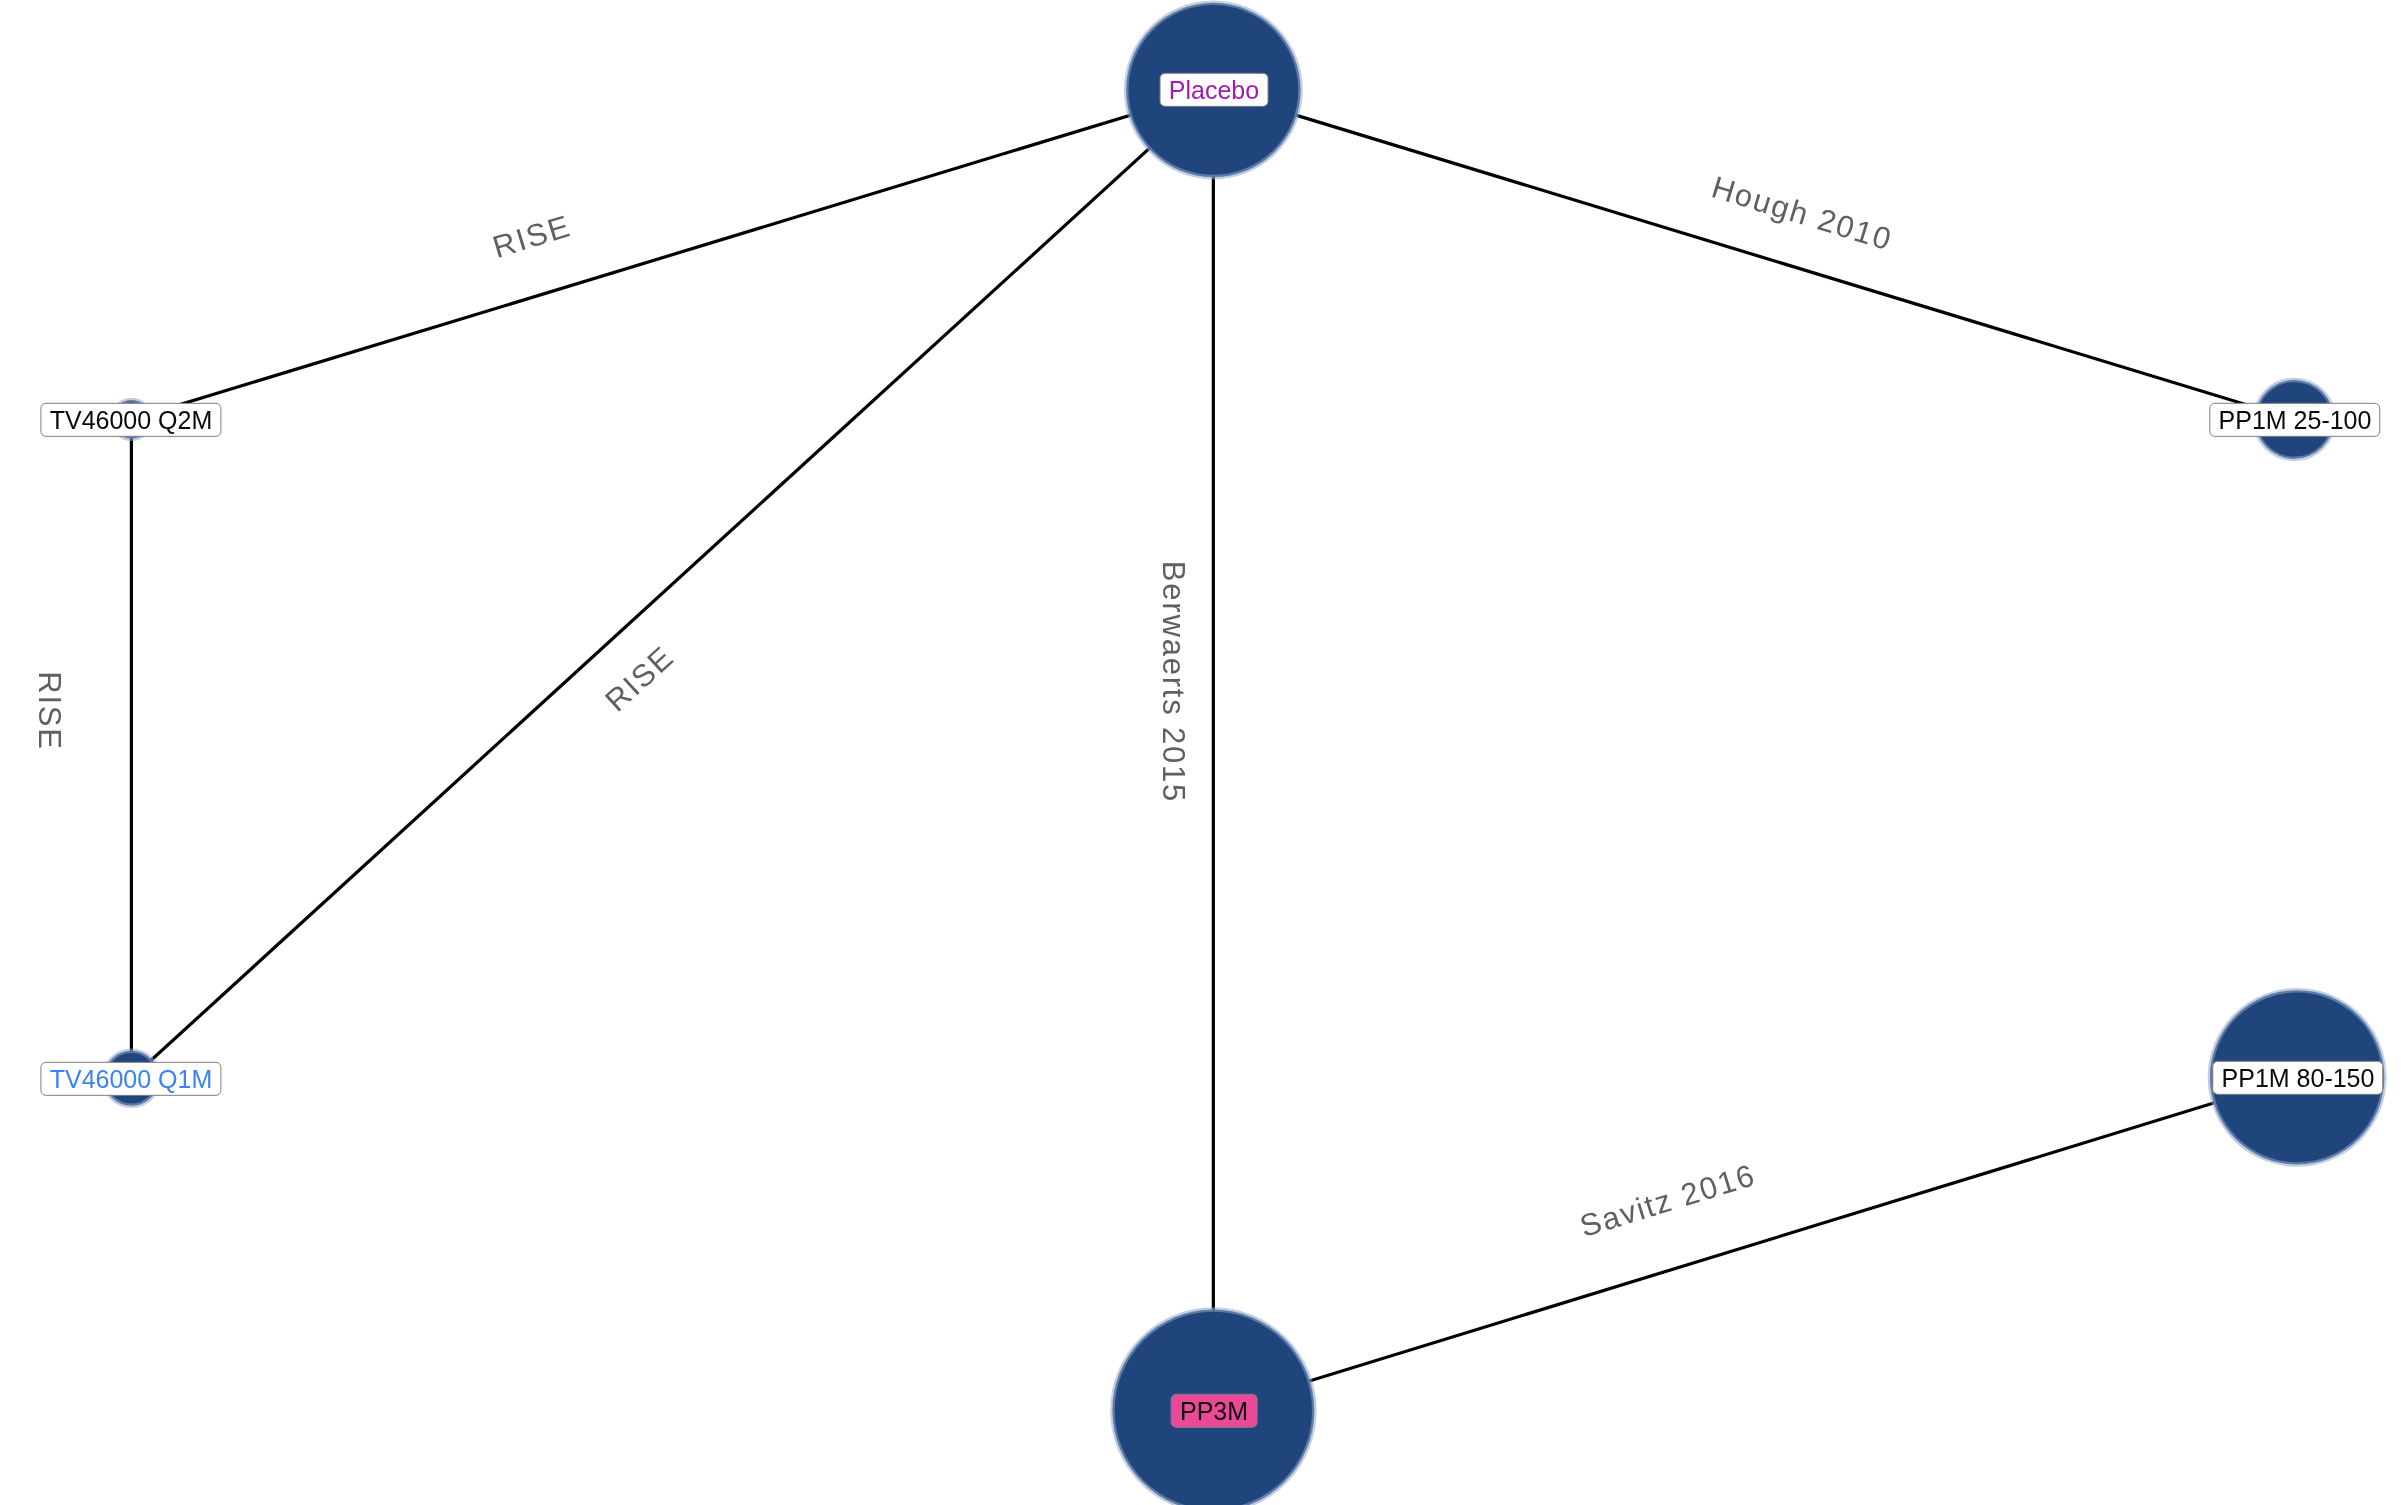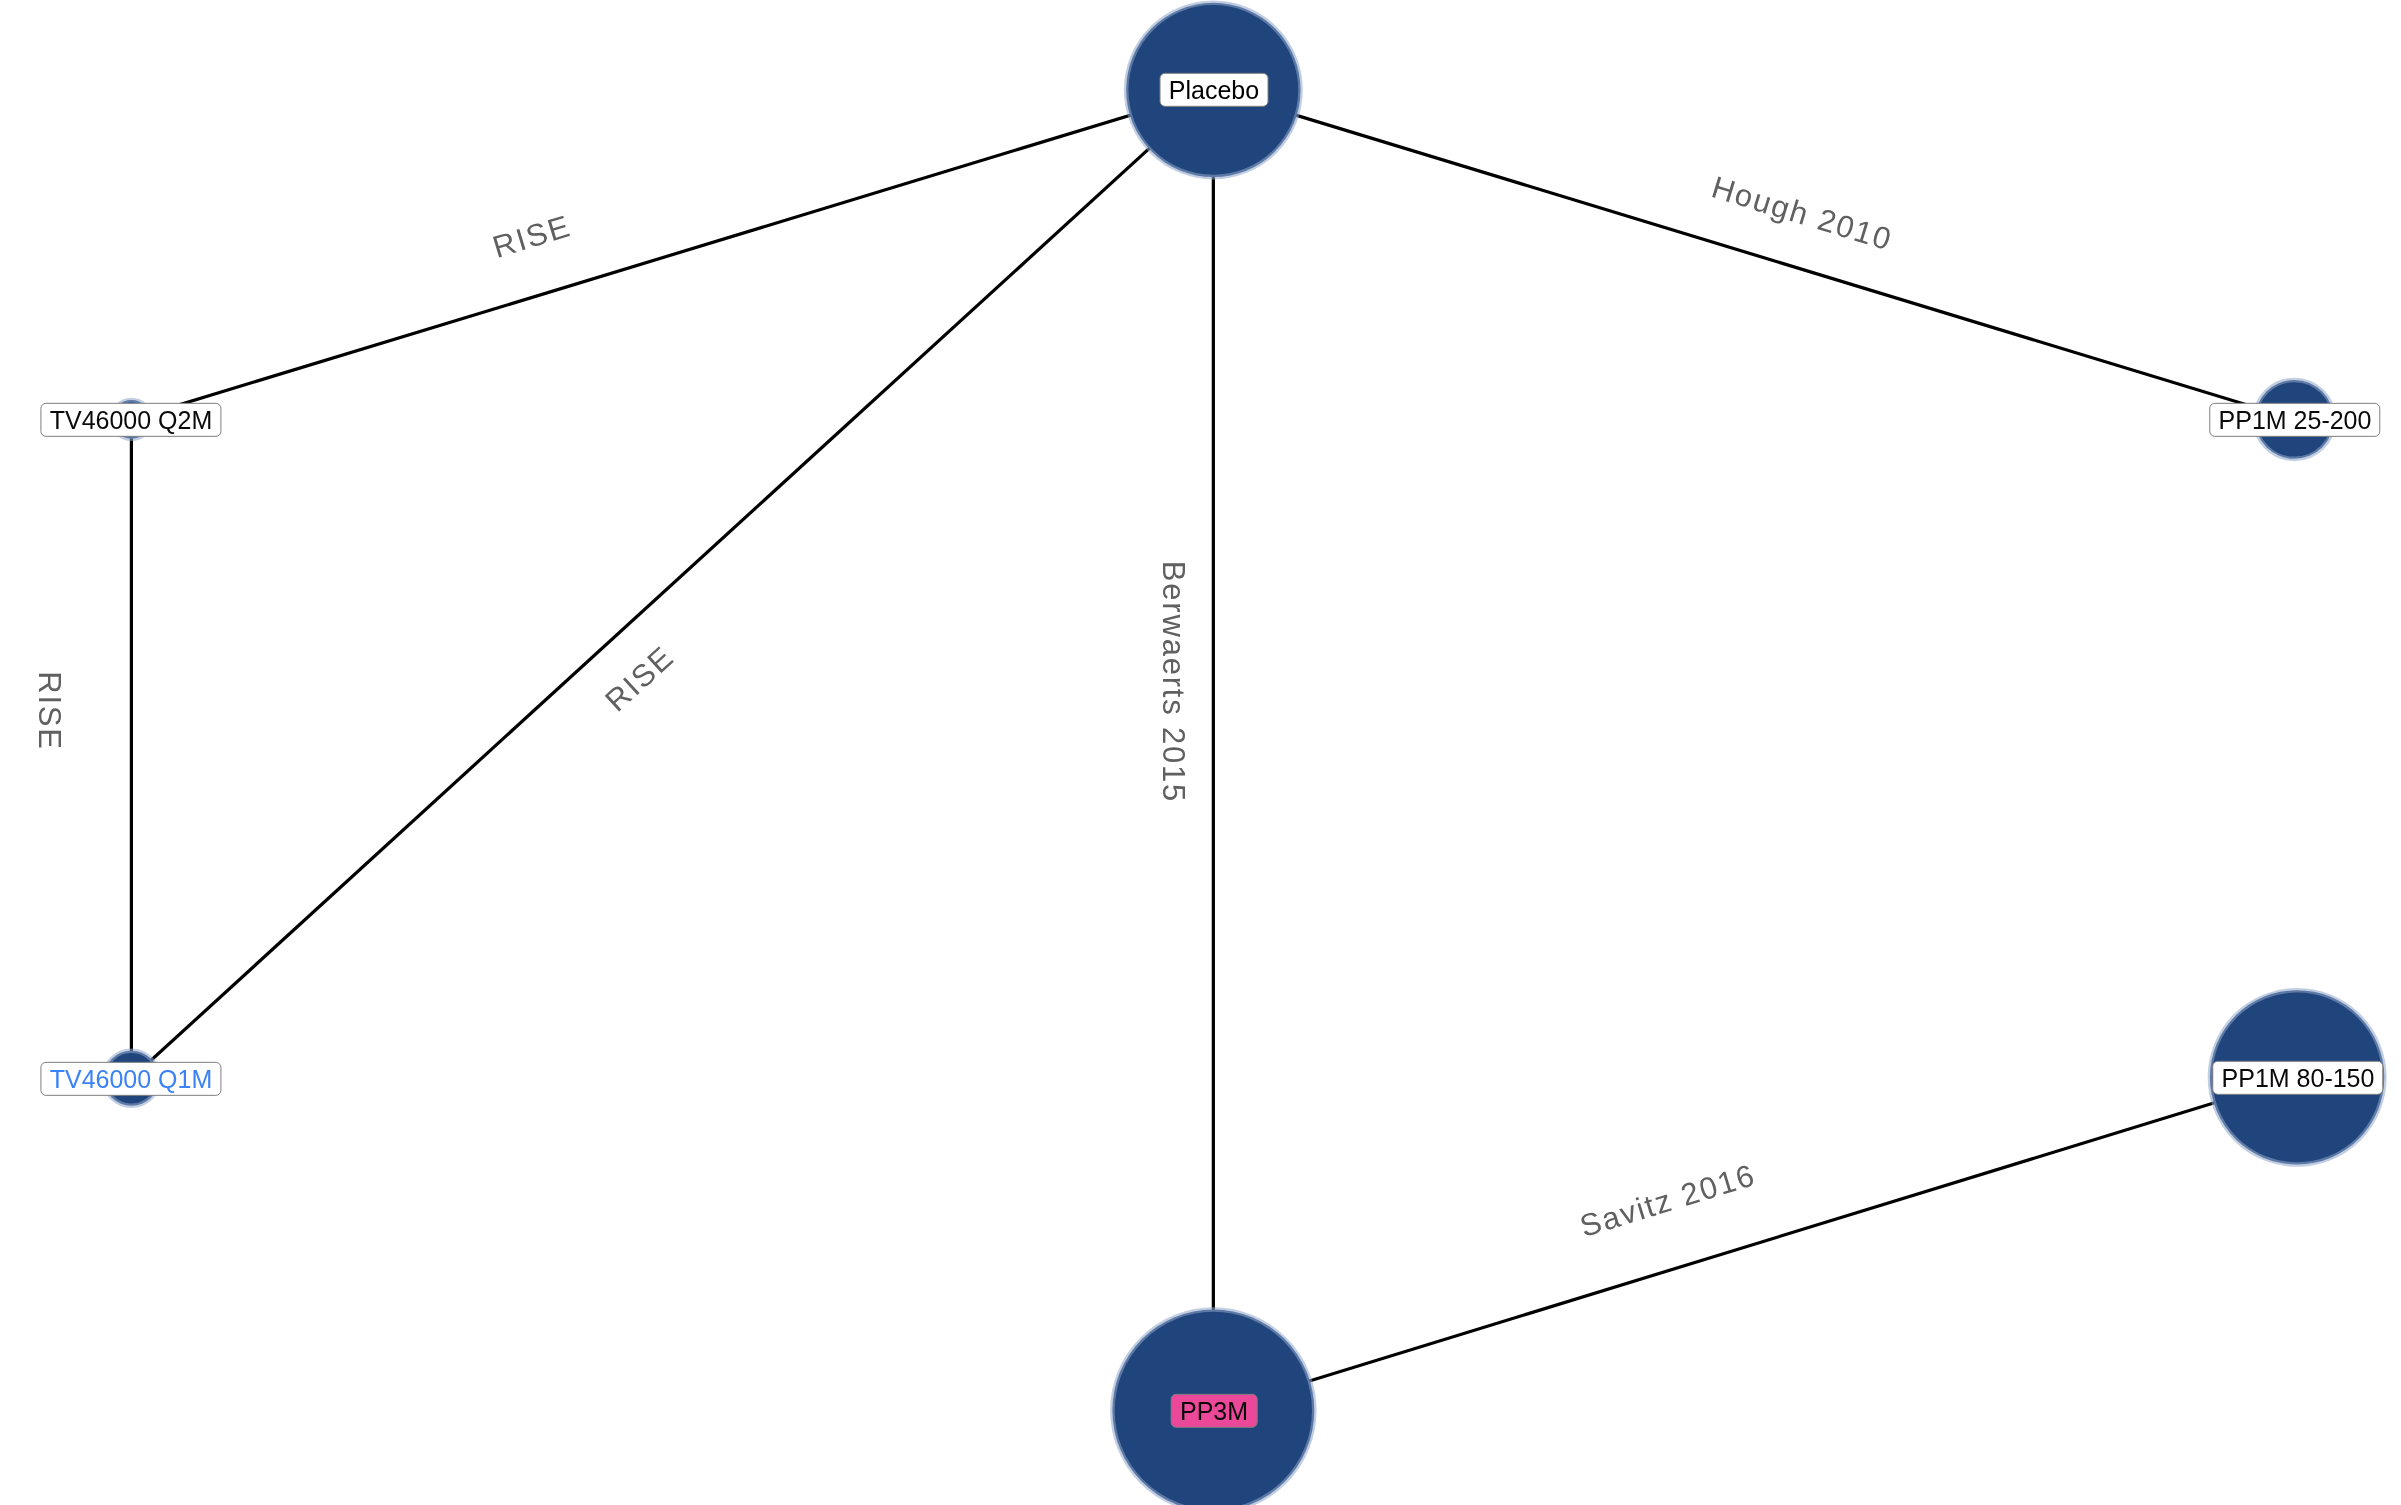--- a/index.html
+++ b/index.html
@@ -61,20 +61,20 @@
       <circle cx="2500" cy="457" r="43" fill="#20457C" stroke="#8FA6CB" stroke-opacity="0.55" stroke-width="5"></circle>
       <circle cx="2503" cy="1174" r="95" fill="#20457C" stroke="#8FA6CB" stroke-opacity="0.55" stroke-width="5"></circle>
       <circle cx="1322" cy="1537" r="110" fill="#20457C" stroke="#8FA6CB" stroke-opacity="0.55" stroke-width="5"></circle>
     </svg>
     <div class="edge-label" style="left: 532px; top: 237px; color: rgb(96, 96, 96); transform: translate(-50%, -50%) rotate(-16.9352deg);">RISE</div>
     <div class="edge-label" style="left: 640px; top: 679px; color: rgb(96, 96, 96); transform: translate(-50%, -50%) rotate(-42.4113deg);">RISE</div>
     <div class="edge-label" style="left: 1173px; top: 682px; color: rgb(96, 96, 96); transform: translate(-50%, -50%) rotate(90deg);">Berwaerts 2015</div>
     <div class="edge-label" style="left: 1802px; top: 214px; color: rgb(96, 96, 96); transform: translate(-50%, -50%) rotate(16.9488deg);">Hough 2010</div>
     <div class="edge-label" style="left: 49px; top: 711px; color: rgb(96, 96, 96); transform: translate(-50%, -50%) rotate(90deg);">RISE</div>
     <div class="edge-label" style="left: 1668px; top: 1201px; color: rgb(96, 96, 96); transform: translate(-50%, -50%) rotate(-17.0857deg);">Savitz 2016</div>
-    <div class="node-label" style="left: 1214px; top: 90px; background: rgb(255, 255, 255); color: #000000;">Placebo</div>
+    <div class="node-label" style="left: 1214px; top: 90px; background: rgb(255, 255, 255); color: #a21caf;">Placebo</div>
     <div class="node-label" style="left: 131px; top: 420px; background: rgb(255, 255, 255); color: rgb(10, 10, 10); text-align: right;">TV46000 Q2M</div>
     <div class="node-label" style="left: 131px; top: 1079px; background: rgb(255, 255, 255); color: #3b82f6;">TV46000 Q1M</div>
-    <div class="node-label" style="left: 2295px; top: 420px; background: rgb(255, 255, 255); color: rgb(10, 10, 10);">PP1M 25-200</div>
+    <div class="node-label" style="left: 2295px; top: 420px; background: rgb(255, 255, 255); color: rgb(10, 10, 10);">PP1M 25-100</div>
     <div class="node-label" style="left: 2298px; top: 1078px; background: rgb(255, 255, 255); color: rgb(10, 10, 10);">PP1M 80-150</div>
     <div class="node-label" style="left: 1214px; top: 1411px; background: #ec4899; color: rgb(10, 10, 10);">PP3M</div>
   </div>
 
 
 </body></html>

